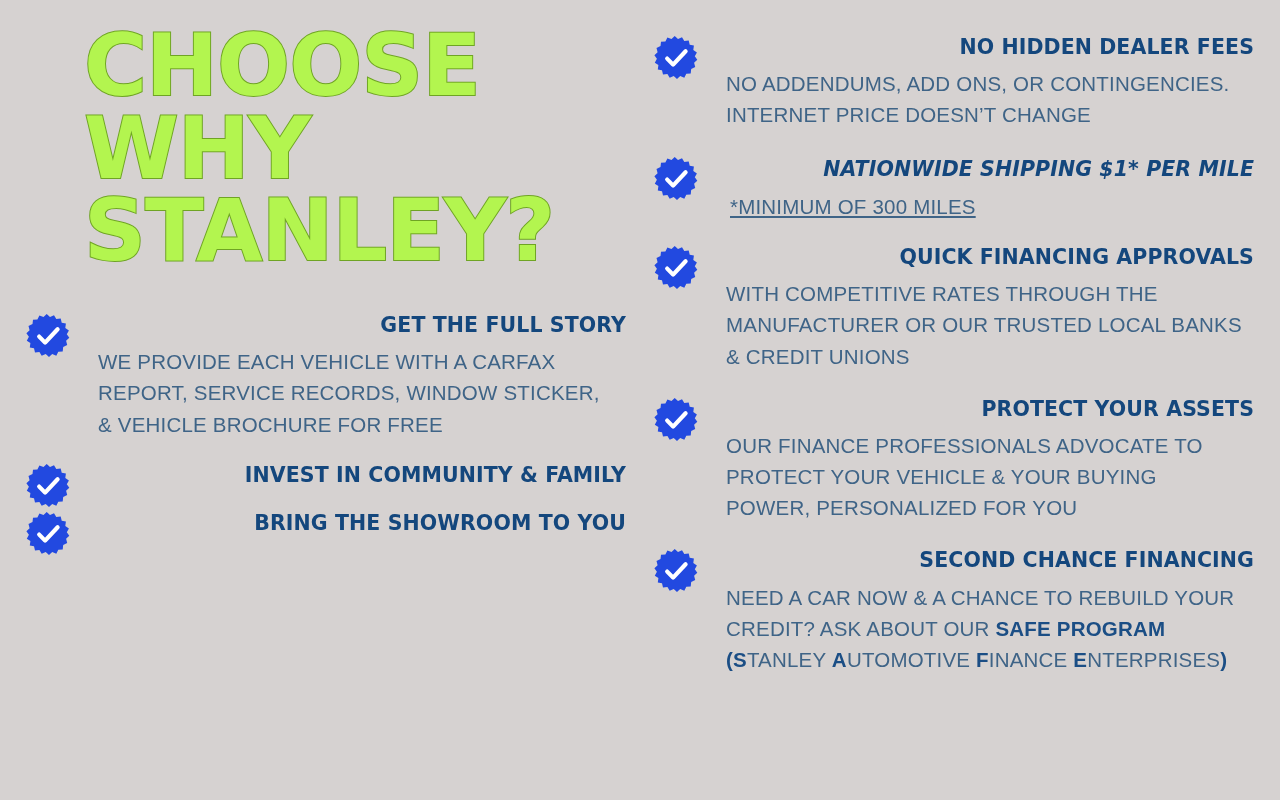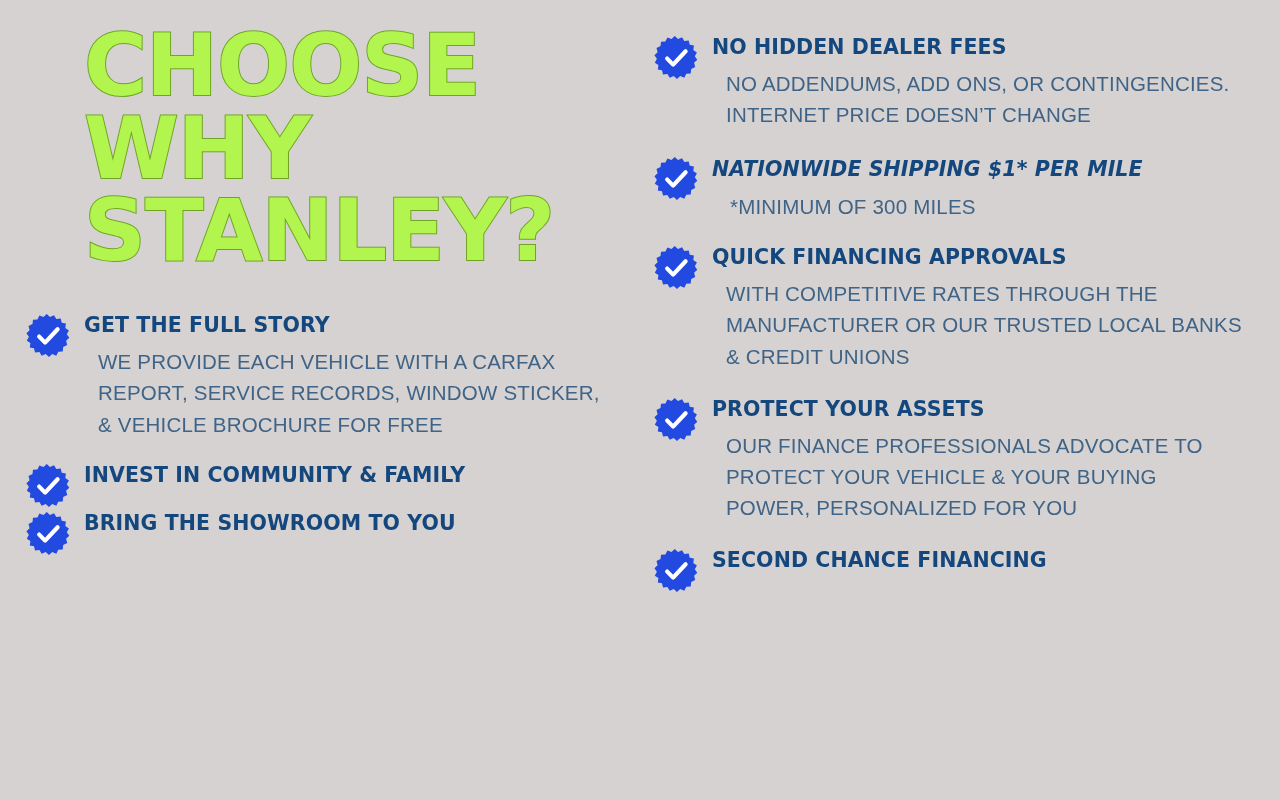--- a/index.html
+++ b/index.html
@@ -67,39 +67,40 @@
   .f-title {
     display: block;
     font-family: "DejaVu Sans", sans-serif;
     font-weight: 700;
     font-size: 20.5px;
     line-height: 1.28;
     letter-spacing: 0.1px;
     color: #14477d;
     text-transform: uppercase;
     margin: 0 0 1px 0;
+    text-align: right;
   }
   .f-body {
     display: block;
     font-family: "Liberation Sans", sans-serif;
     font-weight: 400;
     font-size: 20.5px;
     line-height: 1.52;
     letter-spacing: 0.2px;
     color: #3f6487;
     text-transform: uppercase;
     margin: 8px;
     white-space: pre-line;
   }
   .f-body b { font-weight: 700; color: #1b4e85; }
 
   
   .indent-1 .f-body { padding-left: 6px; }
   .indent-2 .f-body { padding-left: 0px; }
-  .sub-note { padding-left: 10px !important; }
+  .sub-note { padding-left: 10px !important; text-decoration: underline; }
 </style>
 </head>
 <body>
 
 <div class="page">
 
   <div class="headline">
     <span class="hl-line">CHOOSE</span>
     <span class="hl-line">WHY</span>
     <span class="hl-line">STANLEY?</span>
@@ -187,17 +188,18 @@
     </div>
 
     <div class="feature indent-1">
       <span class="badge">
         <svg viewBox="0 0 44 44" xmlns="http://www.w3.org/2000/svg" aria-hidden="true">
           <path fill="#2249e0" d="M22 1.2 L25.3 4.1 L29.3 2.4 L31.6 6.1 L36 5.6 L37 9.9 L41.2 10.7 L40.6 15.1 L44.2 17.5 L42.1 21.4 L44.6 24.9 L41.4 27.9 L42.5 32.2 L38.5 34.1 L38 38.5 L33.6 38.8 L31.6 42.8 L27.5 41.1 L24.3 44.1 L21 41.2 L17 42.9 L14.7 39.2 L10.3 39.7 L9.3 35.4 L5.1 34.6 L5.7 30.2 L2.1 27.8 L4.2 23.9 L1.7 20.4 L4.9 17.4 L3.8 13.1 L7.8 11.2 L8.3 6.8 L12.7 6.5 L14.7 2.5 L18.8 4.2 Z" transform="translate(-1.3,-1.1)"></path>
           <path d="M13.2 22.6 L19.1 28.6 L31.6 15.2" fill="none" stroke="#ffffff" stroke-width="4.2" stroke-linecap="round" stroke-linejoin="round"></path>
         </svg>
       </span>
       <span class="f-title">SECOND CHANCE FINANCING</span>
+      <span class="f-body" id="second-chance-body">NEED A CAR NOW &amp; A CHANCE TO REBUILD YOUR CREDIT?  ASK ABOUT OUR <b>SAFE PROGRAM (S</b><span>TANLEY </span><b>A</b><span>UTOMOTIVE </span><b>F</b><span>INANCE </span><b>E</b><span>NTERPRISES</span><b>)</b></span>
     </div>
 
   </div>
 
 </div>
 
 </body></html>

